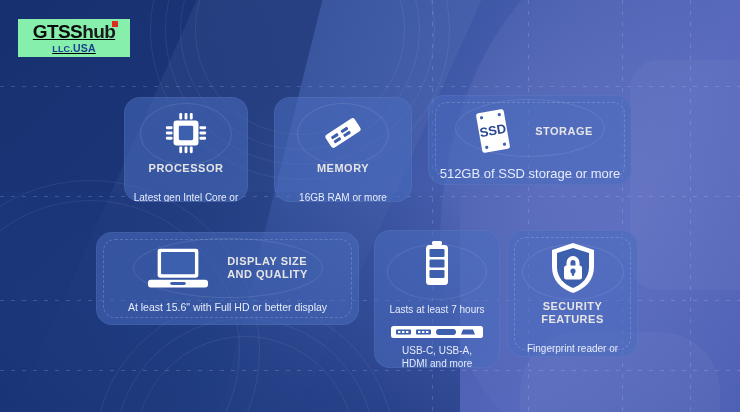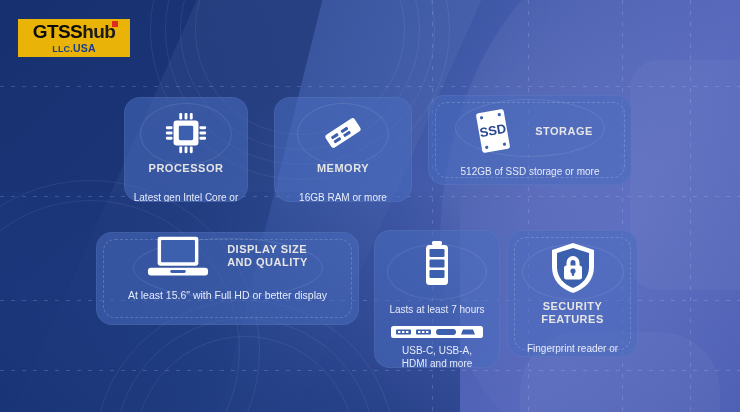--- a/index.html
+++ b/index.html
@@ -72,26 +72,27 @@
     position: absolute;
     border-radius: 28px;
     background: rgba(255,255,255,0.035);
   }
 
   
   #logo-box {
     position: absolute;
     left: 18px; top: 19px;
     width: 112px; height: 38px;
-    background: #eab308;
+    background: #86efac;
     display: flex;
     flex-direction: column;
     align-items: center;
     justify-content: center;
     line-height: 1;
+    text-decoration: underline;
   }
   .logo-row1 {
     font-size: 19px;
     font-weight: bold;
     letter-spacing: -0.6px;
     color: #111111;
     white-space: nowrap;
     position: relative;
   }
   .logo-gtss { color: #0d0d0d; }
@@ -189,21 +190,21 @@
   #card-storage { left: 428px; top: 95px; width: 204px; height: 90px; }
   .storage-top {
     display: flex; align-items: center; justify-content: center;
     gap: 16px; padding-top: 10px;
   }
 
   
   #card-display { left: 96px; top: 232px; width: 263px; height: 93px; }
   .display-top {
     display: flex; align-items: center; justify-content: center;
-    gap: 18px; 
+    gap: 18px; padding-top: 12px;
   }
   #card-display .card-title { text-align: left; }
 
   
   #card-battery { left: 374px; top: 230px; width: 126px; height: 138px; }
   #card-battery .card-body { padding-top: 9px; }
 
   
   #card-security { left: 507px; top: 230px; width: 131px; height: 127px; }
   #card-security .card-body { padding-top: 11px; }
@@ -313,21 +314,21 @@
               <circle cx="17" cy="11" r="1.6" fill="#3c5fae"></circle>
               <circle cx="35" cy="11" r="1.6" fill="#3c5fae"></circle>
               <circle cx="17" cy="41" r="1.6" fill="#3c5fae"></circle>
               <circle cx="35" cy="41" r="1.6" fill="#3c5fae"></circle>
               <text x="26" y="30" text-anchor="middle" font-family="Liberation Sans, sans-serif" font-size="13" font-weight="bold" fill="#2c4a92">SSD</text>
             </g>
           </svg>
         </div>
         <div class="card-title">STORAGE</div>
       </div>
-      <div class="card-desc" style="margin-top:8px;font-size:10px;">512GB of SSD storage or more</div>
+      <div class="card-desc" style="margin-top:8px;font-size:13px;">512GB of SSD storage or more</div>
     </div>
   </div>
 
   <div class="card" id="card-display">
     <div class="card-inner-dash"></div>
     <div class="card-halo" style="top:6px;width:190px;height:60px;"></div>
     <div class="card-body">
       <div class="display-top">
         <div class="icon-wrap">
           <svg class="svg-icon" width="62" height="48" viewBox="0 0 64 48" fill="#ffffff">

